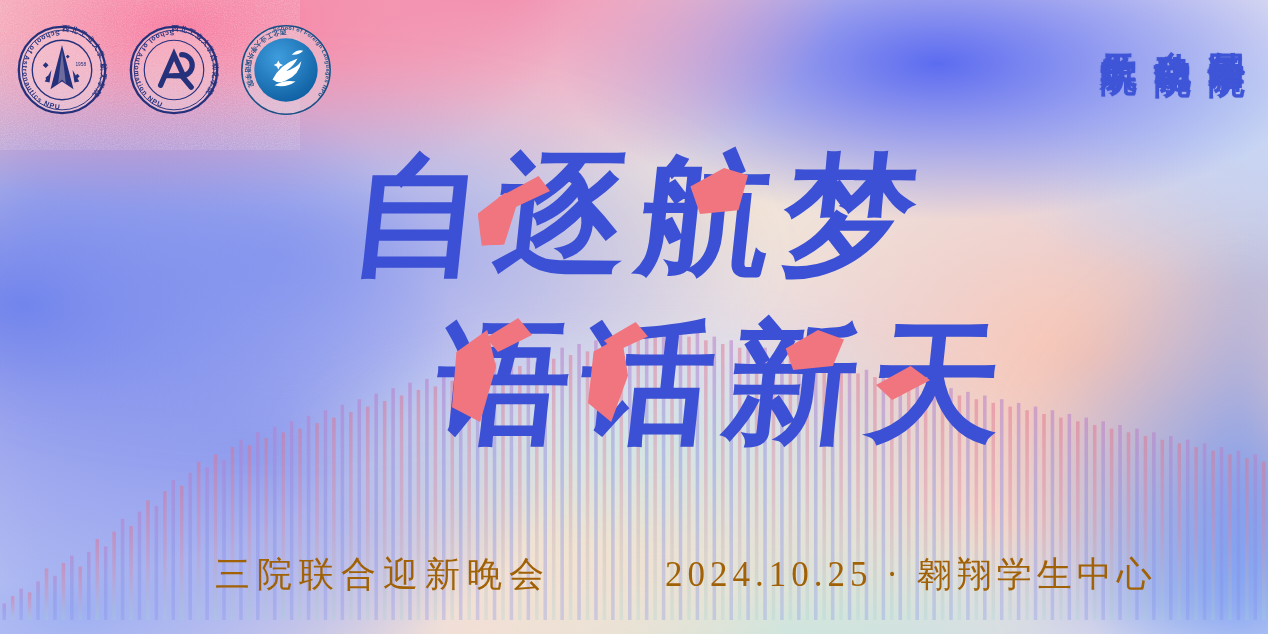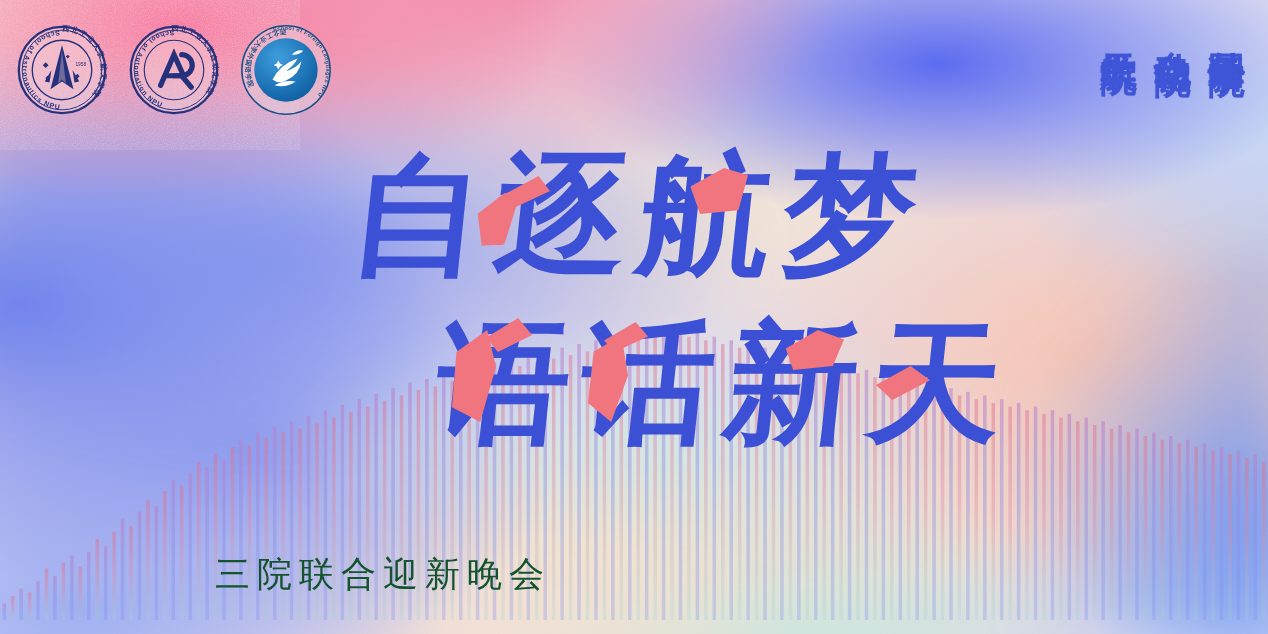--- a/index.html
+++ b/index.html
@@ -119,21 +119,21 @@
        clip-path:polygon(0 62%,72% 0,100% 48%,24% 100%);}
   .ac8{left:782px;top:330px;width:62px;height:40px;
        clip-path:polygon(6% 46%,58% 0,100% 24%,82% 90%,18% 100%);}
   .ac9{left:876px;top:366px;width:54px;height:34px;
        clip-path:polygon(0 56%,64% 0,100% 42%,30% 100%);}
 
   
   .footer-left,.footer-right{
     position:absolute;bottom:36px;
     font-family:"Liberation Serif","DejaVu Serif",serif;
-    color:#14532d;
+    color:#a16207;
     font-size:35px;
     letter-spacing:7px;
     white-space:nowrap;
     text-align:right;
   }
   .footer-left{left:215px;}
   .footer-right{left:665px;letter-spacing:5px;}
 </style>
 </head>
 <body>
@@ -424,14 +424,15 @@
   <div class="accent ac2"></div>
   <div class="accent ac3"></div>
   <div class="accent ac4"></div>
   <div class="accent ac5"></div>
   <div class="accent ac6"></div>
   <div class="accent ac7"></div>
   <div class="accent ac8"></div>
   <div class="accent ac9"></div>
 
   <div class="footer-left">三院联合迎新晚会</div>
+  <div class="footer-right">2024.10.25 · 翱翔学生中心</div>
 
 </div>
 
 </body></html>

